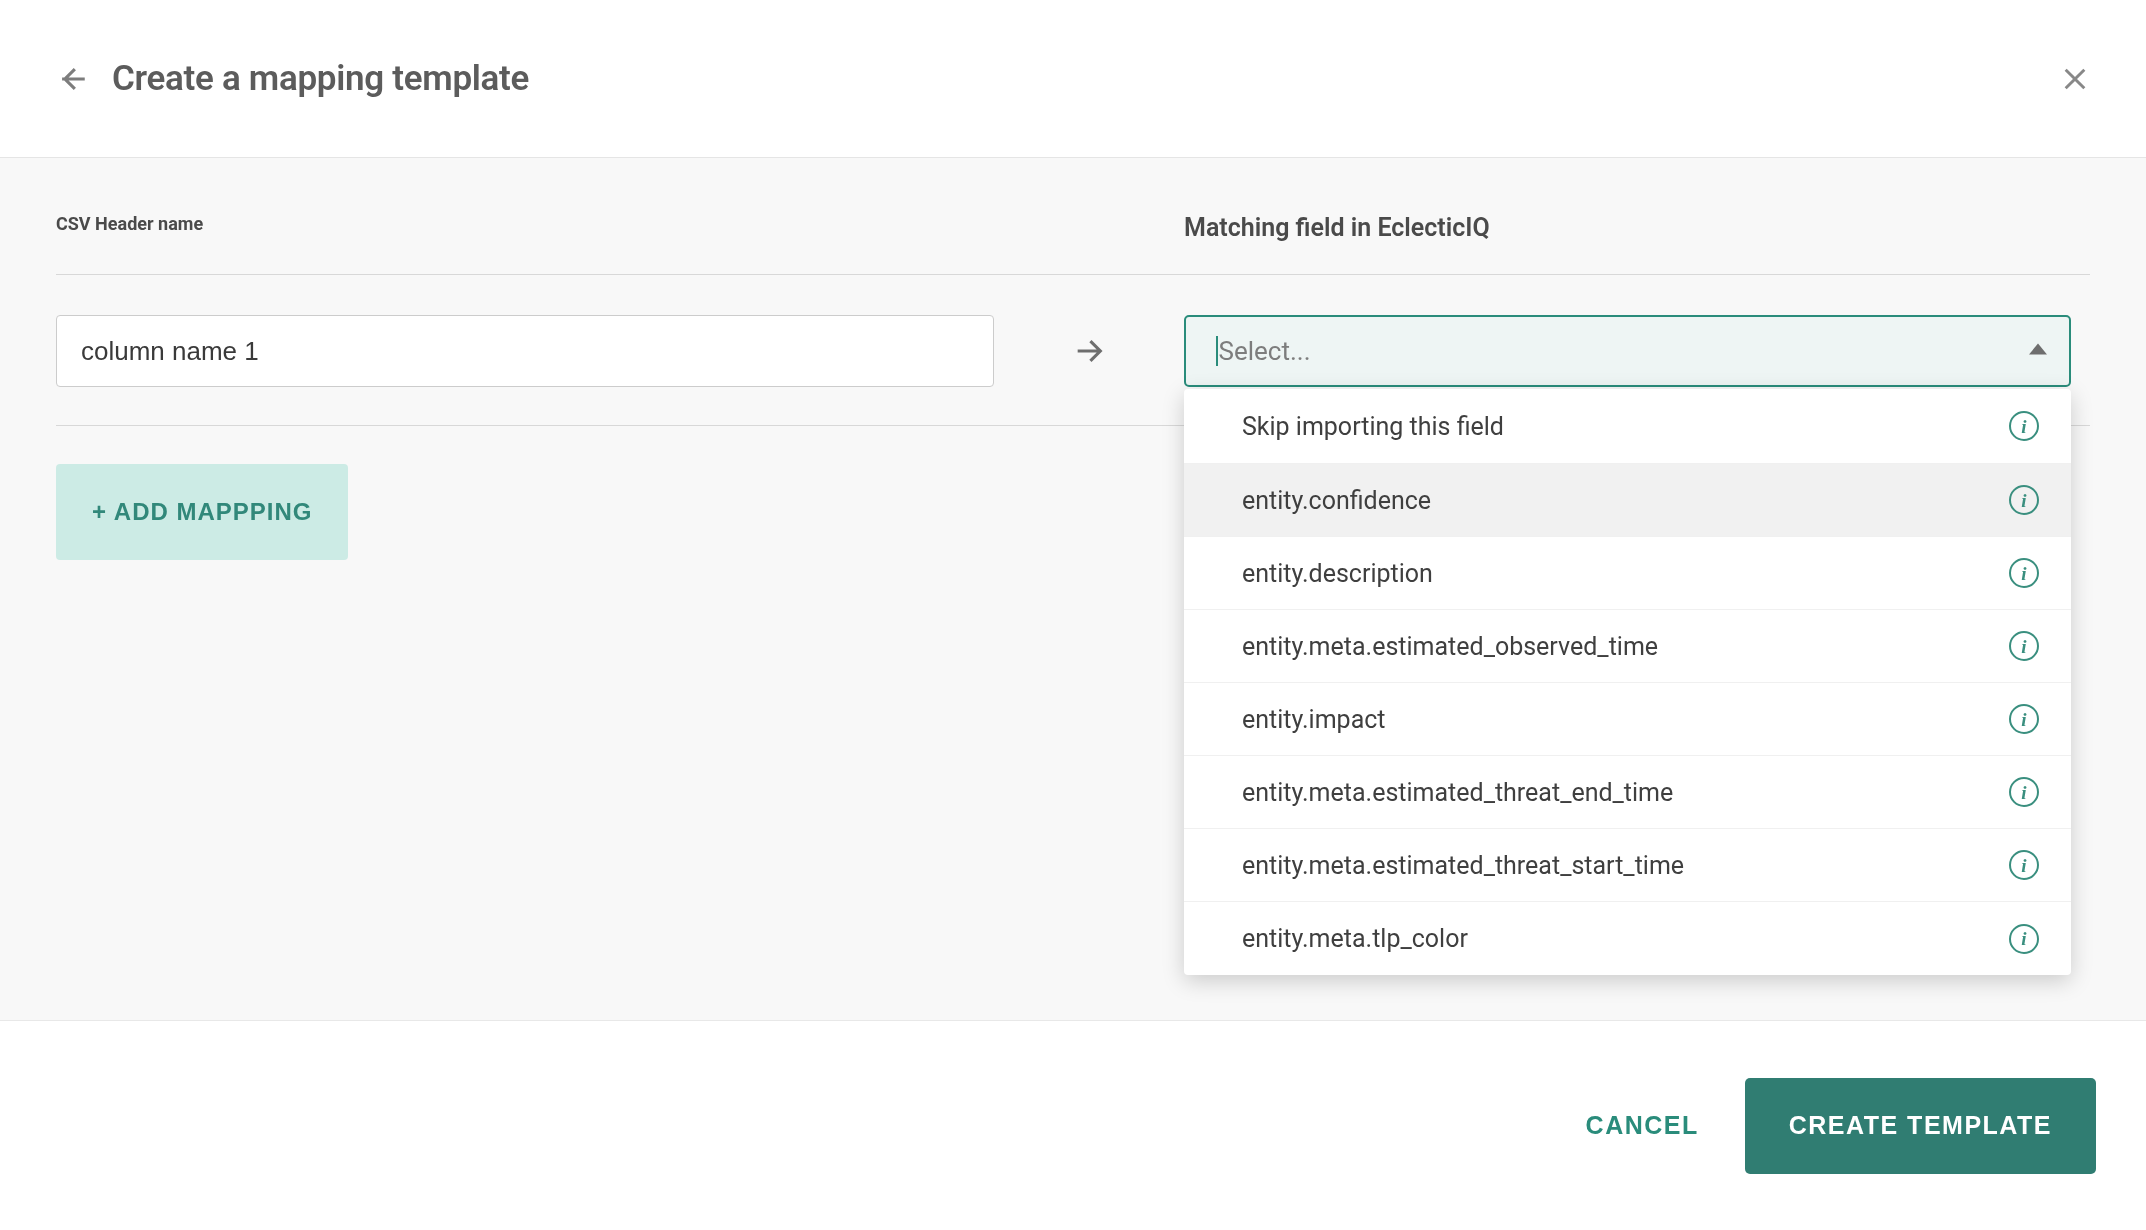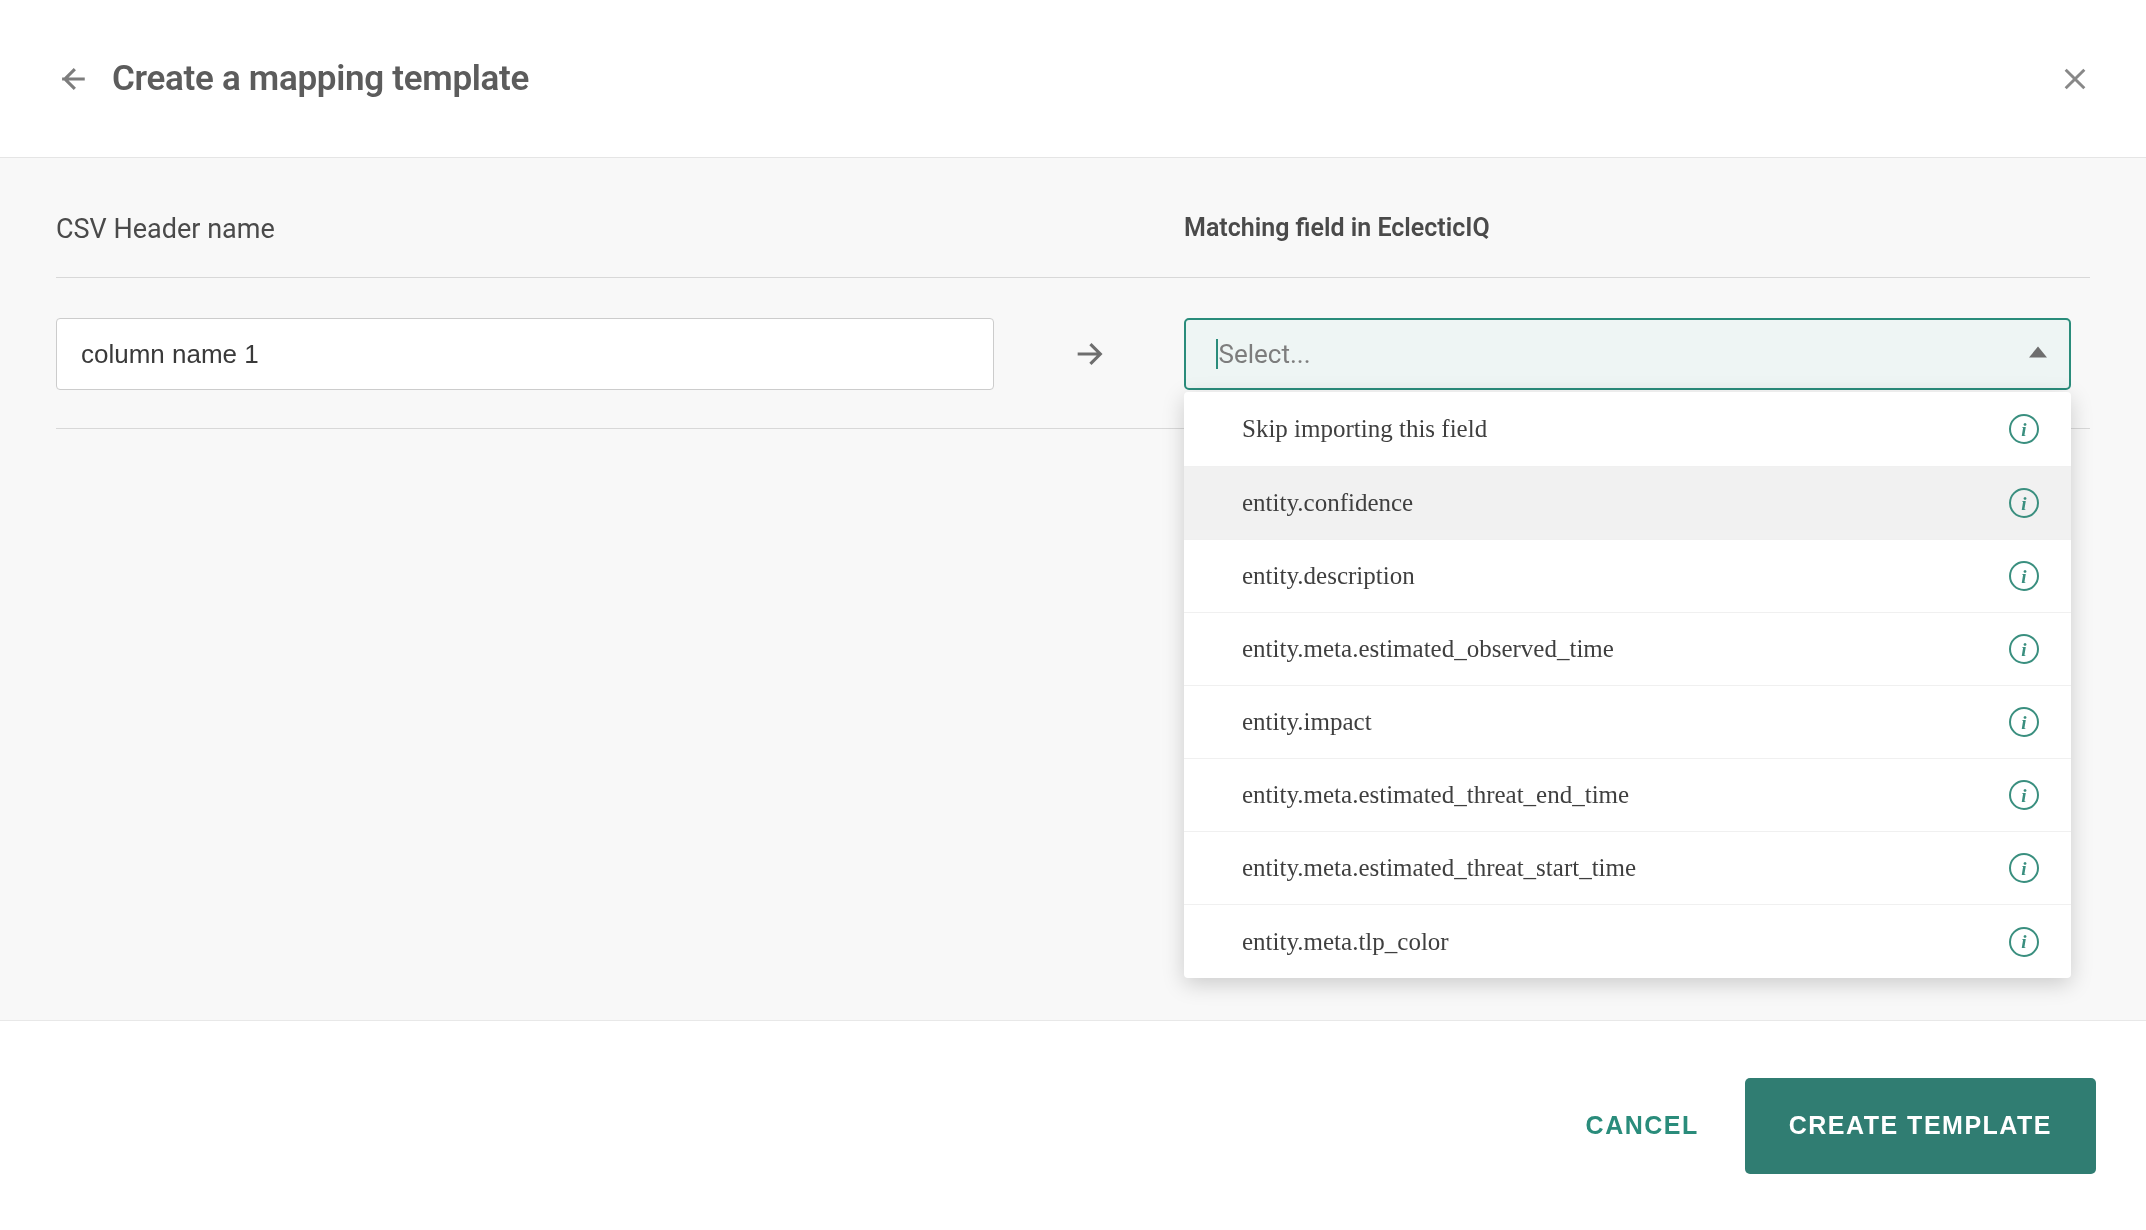--- a/index.html
+++ b/index.html
@@ -62,22 +62,22 @@
     height: calc(100% - 158px - 170px);
     position: relative;
   }
 
   .column-headers {
     display: flex;
     padding-bottom: 32px;
   }
   .col-left-header {
     width: 1128px;
-    font-size: 27px;
-    font-weight: 400;
+    font-size: 18px;
+    font-weight: 700;
     color: #4a4a4a;
   }
   .col-right-header {
     flex: 1;
     font-size: 25px;
     font-weight: 600;
     color: #4a4a4a;
   }
 
   .divider-line {
@@ -179,21 +179,20 @@
     position: absolute;
     top: 74px;
     left: 0;
     right: 0;
     background: #ffffff;
     border-radius: 4px;
     box-shadow: 0 6px 22px rgba(0,0,0,0.18);
     max-height: 605px;
     overflow-y: auto;
     z-index: 20;
-    font-family: Liberation Serif, serif;
   }
   .dropdown-item {
     display: flex;
     align-items: center;
     justify-content: space-between;
     height: 73px;
     padding: 0 32px 0 58px;
     cursor: pointer;
     border-bottom: 1px solid #f0f0f0;
   }
@@ -353,18 +352,19 @@
           <div class="dropdown-item">
             <span class="dropdown-item-label">entity.meta.tlp_color</span>
             <span class="info-icon"></span>
           </div>
         </div>
     </div>
   </div>
 
   <div class="divider-line2"></div>
 
+  <button class="add-mapping-btn">+ ADD MAPPPING</button>
 </div>
 
 <div class="footer">
   <button class="cancel-btn">CANCEL</button>
   <button class="create-btn">CREATE TEMPLATE</button>
 </div>
 
 </body></html>

